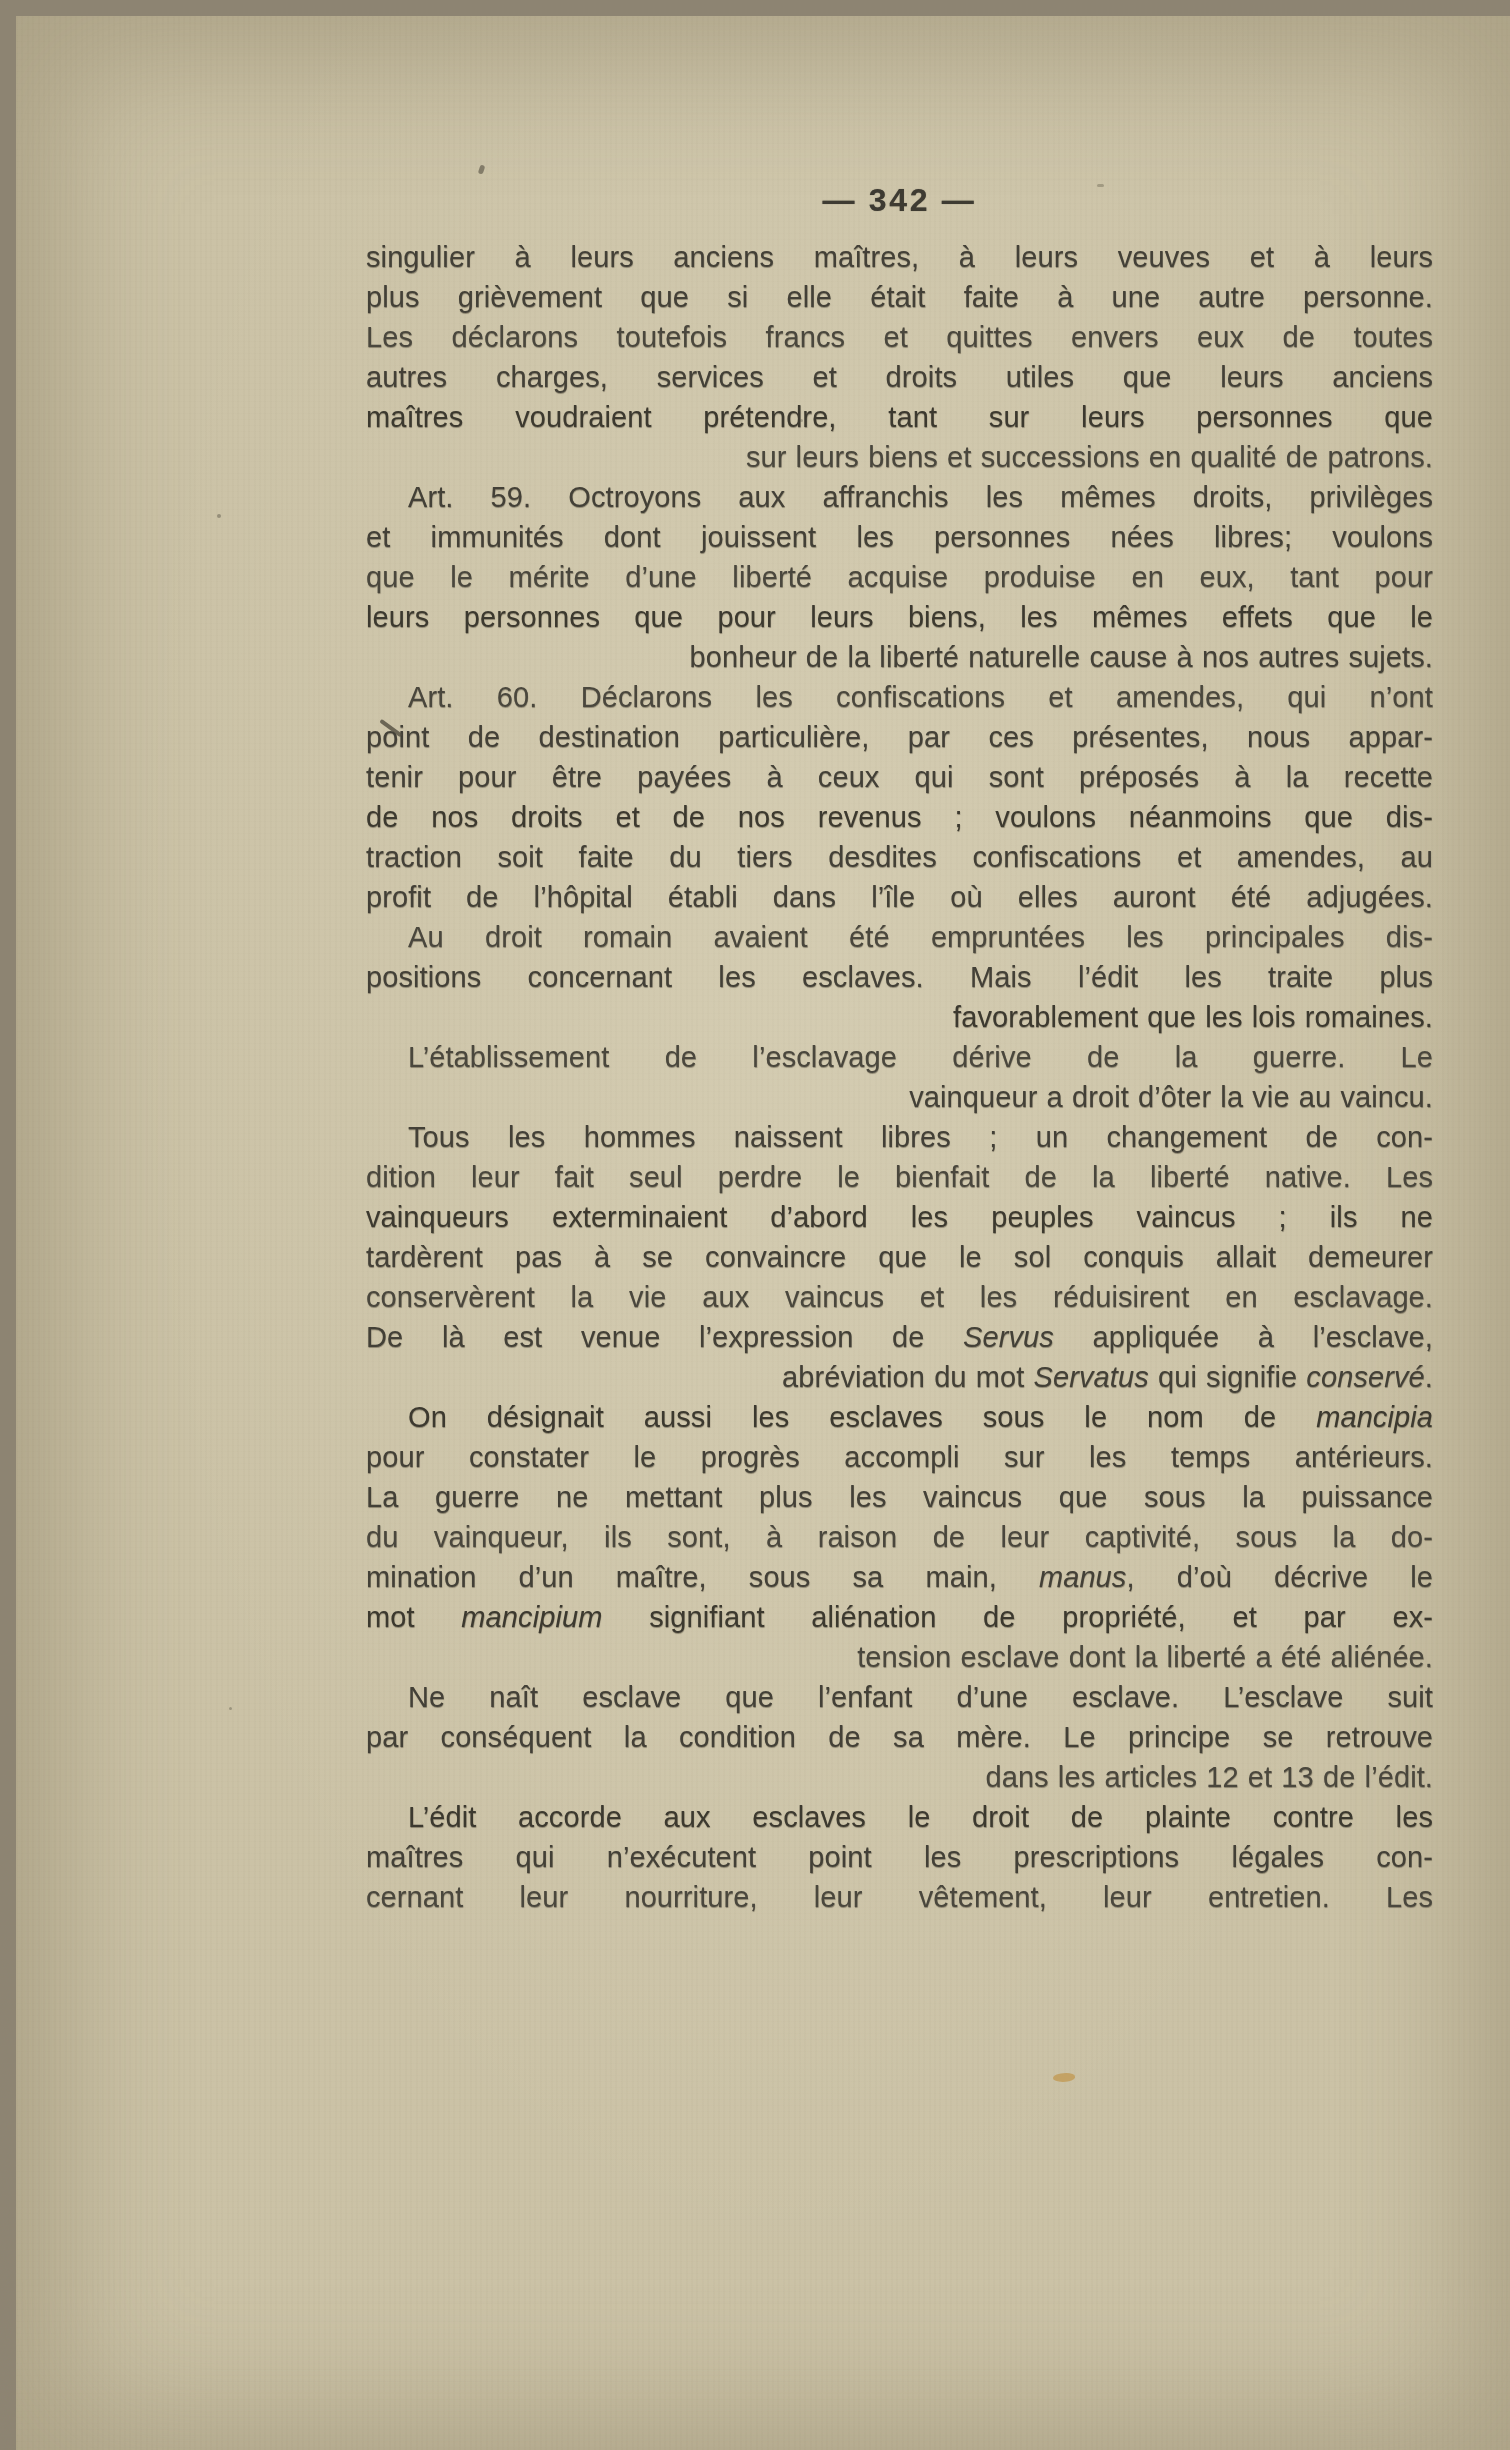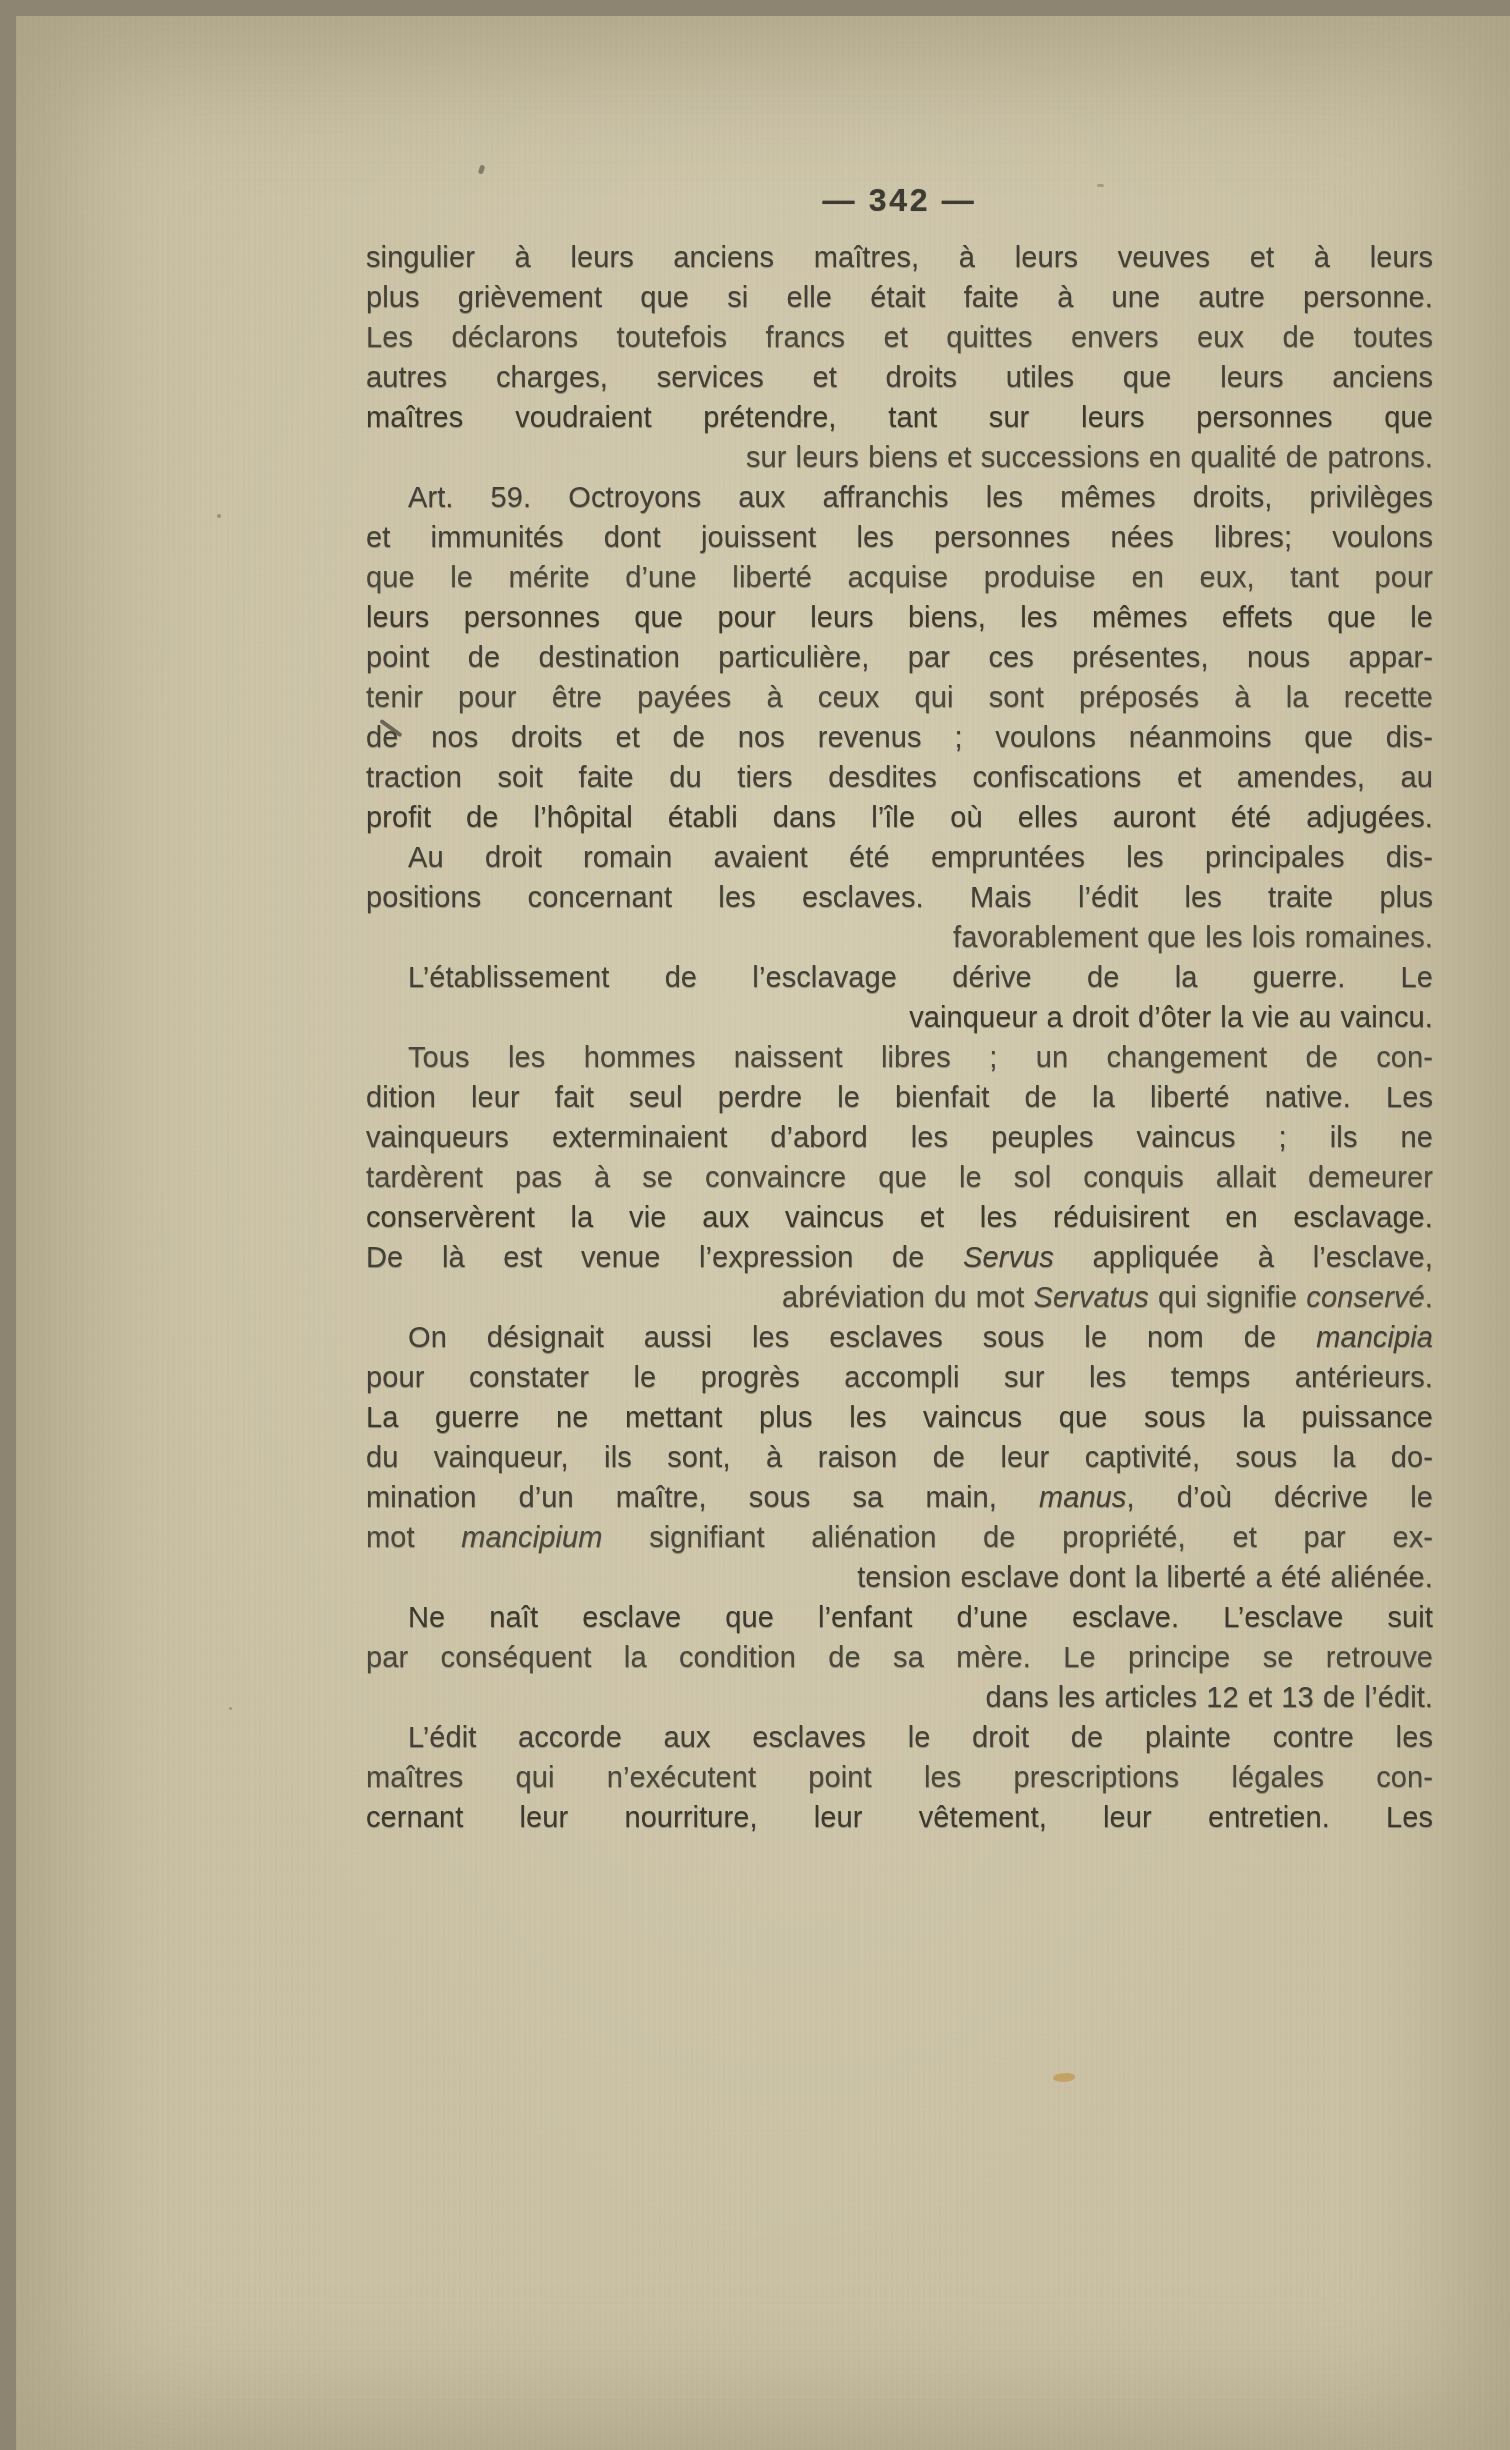--- a/index.html
+++ b/index.html
@@ -71,20 +71,22 @@
       <div class="line j">singulier à leurs anciens maîtres, à leurs veuves et à leurs</div>
       <div class="line j">plus grièvement que si elle était faite à une autre personne.</div>
       <div class="line j">Les déclarons toutefois francs et quittes envers eux de toutes</div>
       <div class="line j">autres charges, services et droits utiles que leurs anciens</div>
       <div class="line j">maîtres voudraient prétendre, tant sur leurs personnes que</div>
       <div class="line">sur leurs biens et successions en qualité de patrons.</div>
       <div class="line j ind">Art. 59. Octroyons aux affranchis les mêmes droits, privilèges</div>
       <div class="line j">et immunités dont jouissent les personnes nées libres; voulons</div>
       <div class="line j">que le mérite d’une liberté acquise produise en eux, tant pour</div>
       <div class="line j">leurs personnes que pour leurs biens, les mêmes effets que le</div>
+      <div class="line">bonheur de la liberté naturelle cause à nos autres sujets.</div>
+      <div class="line j ind">Art. 60. Déclarons les confiscations et amendes, qui n’ont</div>
       <div class="line j">point de destination particulière, par ces présentes, nous appar-</div>
       <div class="line j">tenir pour être payées à ceux qui sont préposés à la recette</div>
       <div class="line j">de nos droits et de nos revenus ; voulons néanmoins que dis-</div>
       <div class="line j">traction soit faite du tiers desdites confiscations et amendes, au</div>
       <div class="line j">profit de l’hôpital établi dans l’île où elles auront été adjugées.</div>
       <div class="line j ind">Au droit romain avaient été empruntées les principales dis-</div>
       <div class="line j">positions concernant les esclaves. Mais l’édit les traite plus</div>
       <div class="line">favorablement que les lois romaines.</div>
       <div class="line j ind">L’établissement de l’esclavage dérive de la guerre. Le</div>
       <div class="line">vainqueur a droit d’ôter la vie au vaincu.</div>

